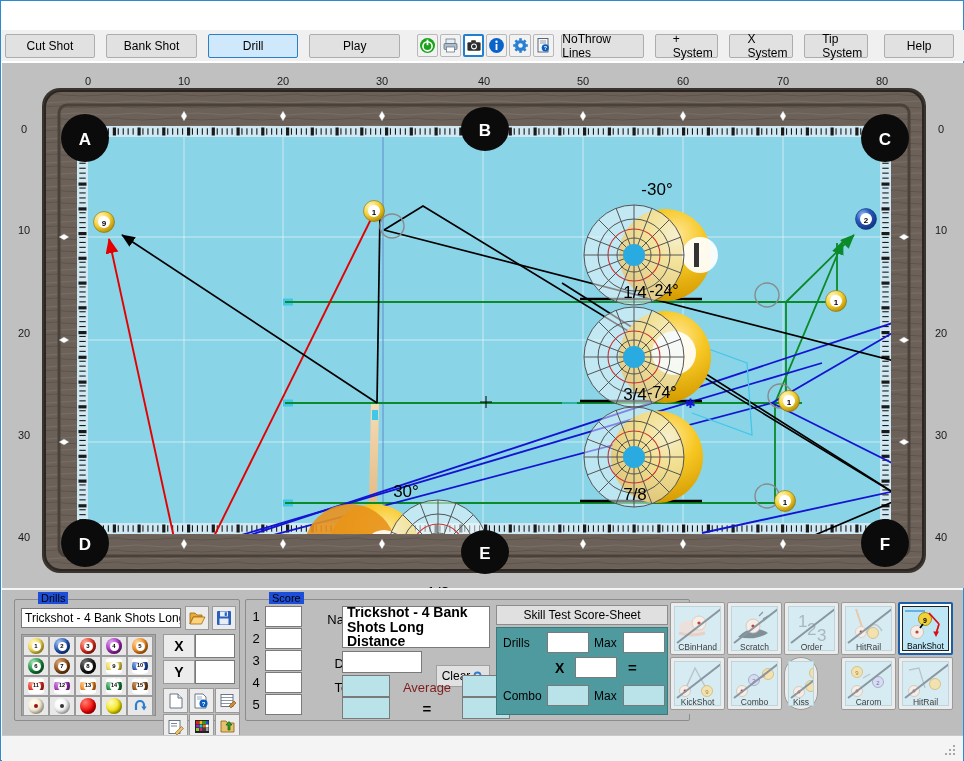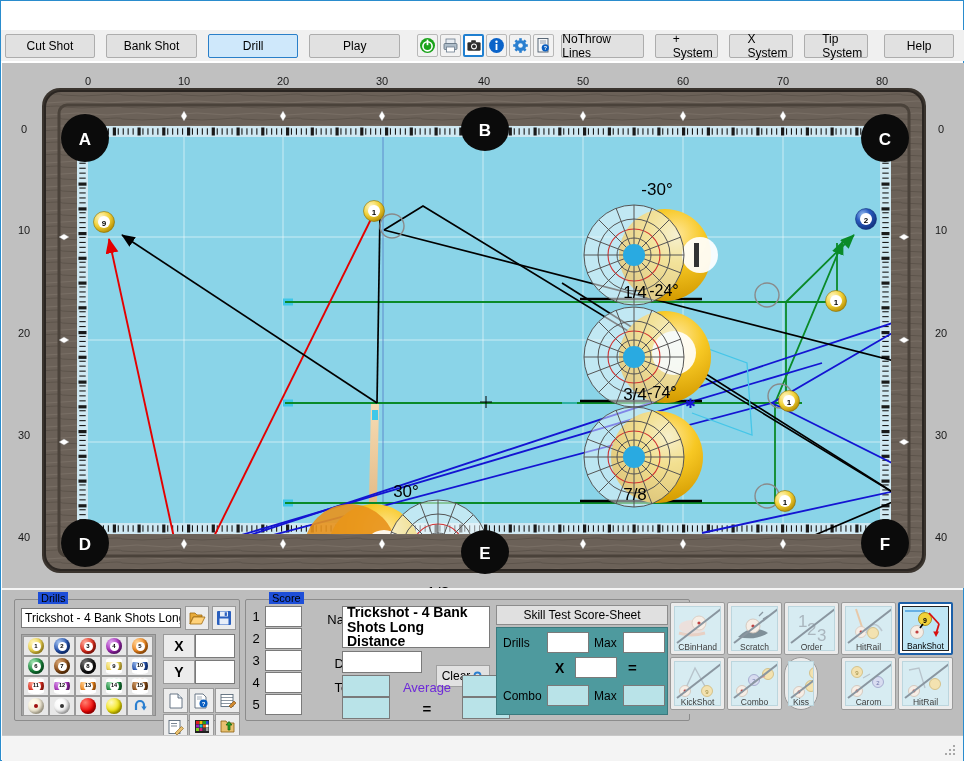--- a/index.html
+++ b/index.html
@@ -1252,21 +1252,21 @@
                   box-sizing:border-box;display:flex;align-items:center;justify-content:center;gap:2px;font-size:12px;margin-top:14px;">
         <span>Clear</span>
         <svg width="12" height="12" viewBox="0 0 12 12">
             <path d="M2.5,9 V5.5 a3,3 0 0 1 6,0 V7" fill="none" stroke="#2a7fd0" stroke-width="1.8"></path>
             <path d="M8.5,9.5 L6.4,6.6 L10.6,6.6 Z" fill="#2a7fd0"></path>
           </svg>
       </div>
 
       <div style="position:absolute;left:56px;top:80px;width:60px;text-align:right;font-size:13px;color:#000;">Total</div>
       <div class="cyanin" style="position:absolute;left:96px;top:75px;width:48px;height:22px;"></div>
-      <div style="position:absolute;left:150px;top:80px;width:62px;text-align:center;font-size:13px;color:#6d28d9;">Average</div>
+      <div style="position:absolute;left:150px;top:80px;width:62px;text-align:center;font-size:13px;color:#7f1d1d;">Average</div>
       <div class="cyanin" style="position:absolute;left:216px;top:75px;width:48px;height:22px;"></div>
 
       <div style="position:absolute;left:56px;top:101px;width:60px;text-align:right;font-size:14px;font-weight:bold;color:#000;">X</div>
       <div class="cyanin" style="position:absolute;left:96px;top:97px;width:48px;height:22px;"></div>
       <div style="position:absolute;left:150px;top:100px;width:62px;text-align:center;font-size:15px;font-weight:bold;color:#000;">=</div>
       <div class="cyanin" style="position:absolute;left:216px;top:97px;width:48px;height:22px;"></div>
 
       <div class="skillhdr" style="position:absolute;left:250px;top:5px;width:172px;height:20px;">Skill Test Score-Sheet</div>
       <div class="tealbox" style="position:absolute;left:250px;top:27px;width:172px;height:88px;">
         <div class="lbl" style="position:absolute;left:6px;top:8px;font-size:12px;">Drills</div>

